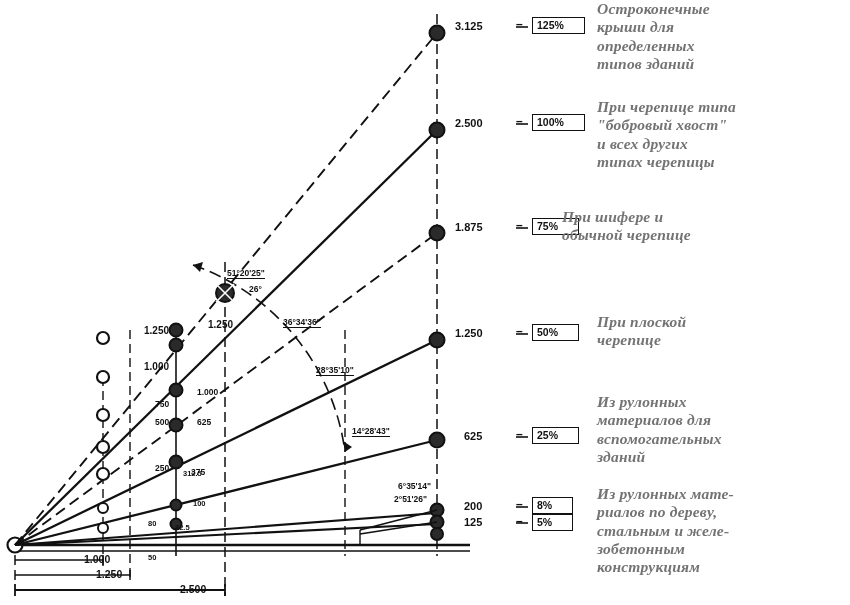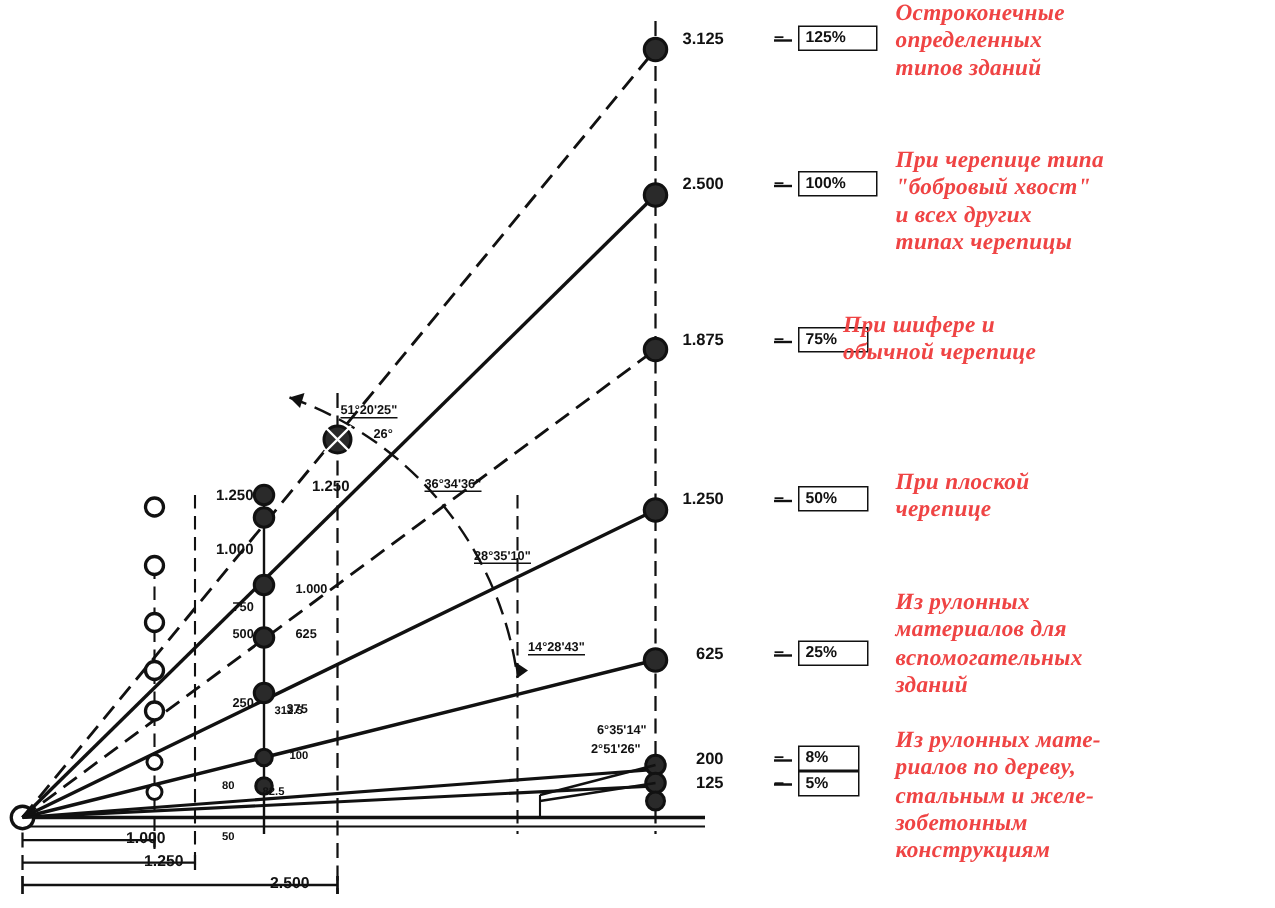--- a/index.html
+++ b/index.html
@@ -12,21 +12,21 @@
   .lbl.small{font-size:8.5px;}
   .lbl.tiny{font-size:7.5px;}
   .val{position:absolute;font-family:"Liberation Sans",sans-serif;
        font-size:11px;font-weight:bold;color:#111;white-space:nowrap;}
   .pctbox{position:absolute;font-family:"Liberation Sans",sans-serif;
        font-size:10.5px;font-weight:bold;color:#111;white-space:nowrap;
        border:1.6px solid #111;padding:1px 20px 2px 4px;background:#fff;}
   .dash{position:absolute;font-family:"Liberation Sans",sans-serif;
        font-size:12px;font-weight:bold;color:#111;}
   .desc{position:absolute;width:250px;font-family:"Liberation Serif",serif;
-        font-size:15.5px;font-weight:bold;font-style:italic;color:#ef4444;
+        font-size:15.5px;font-weight:bold;font-style:italic;color:#737373;
         line-height:1.18;letter-spacing:0.2px;}
   .ang{position:absolute;font-family:"Liberation Sans",sans-serif;
        font-size:8.5px;font-weight:bold;color:#111;white-space:nowrap;
        border-bottom:1.2px solid #111;padding-bottom:0px;}
   .ang.nb{border-bottom:none;}
   .baseLbl{position:absolute;font-family:"Liberation Sans",sans-serif;
        font-size:10.5px;font-weight:bold;color:#111;white-space:nowrap;}
 </style>
 </head>
 <body>
@@ -160,20 +160,21 @@
   <div class="pctbox" style="left:532px;top:17px;">125%</div>
   <div class="pctbox" style="left:532px;top:114px;">100%</div>
   <div class="pctbox" style="left:532px;top:218px;">75%</div>
   <div class="pctbox" style="left:532px;top:324px;">50%</div>
   <div class="pctbox" style="left:532px;top:427px;">25%</div>
   <div class="pctbox" style="left:532px;top:497px;">8%</div>
   <div class="pctbox" style="left:532px;top:514px;">5%</div>
 
   <div class="desc" style="left:597px;top:0px;">
     <div>Остроконечные</div>
+    <div>крыши для</div>
     <div>определенных</div>
     <div>типов зданий</div>
   </div>
 
   <div class="desc" style="left:597px;top:98px;">
     <div>При черепице типа</div>
     <div>"бобровый хвост"</div>
     <div>и всех других</div>
     <div>типах черепицы</div>
   </div>

